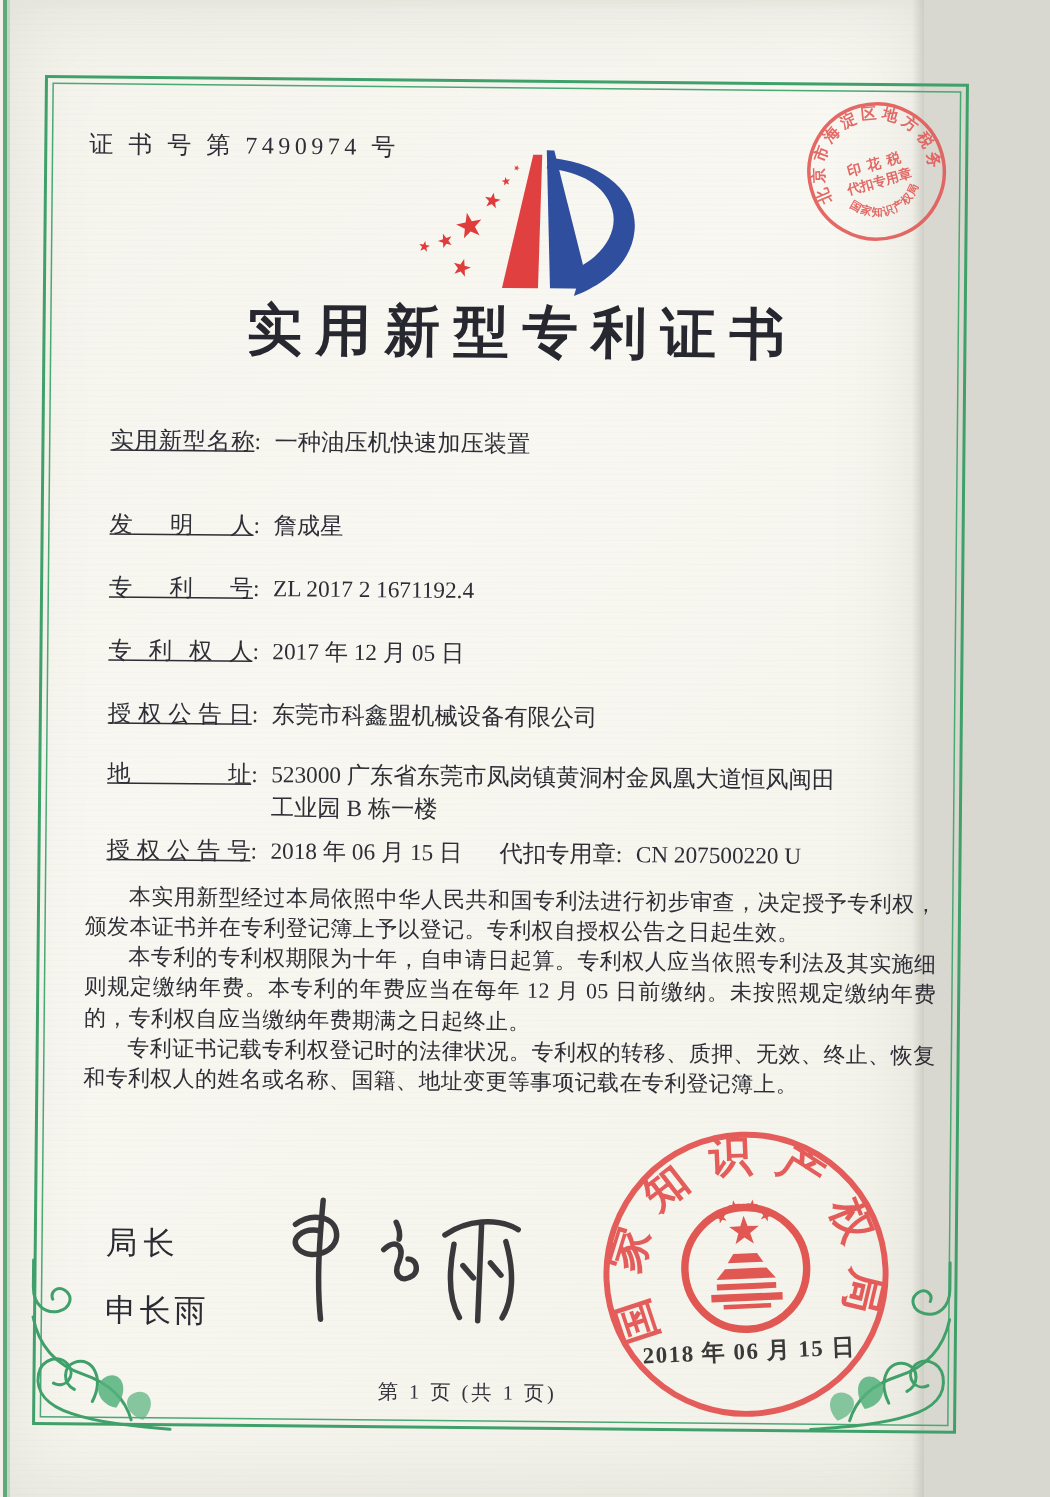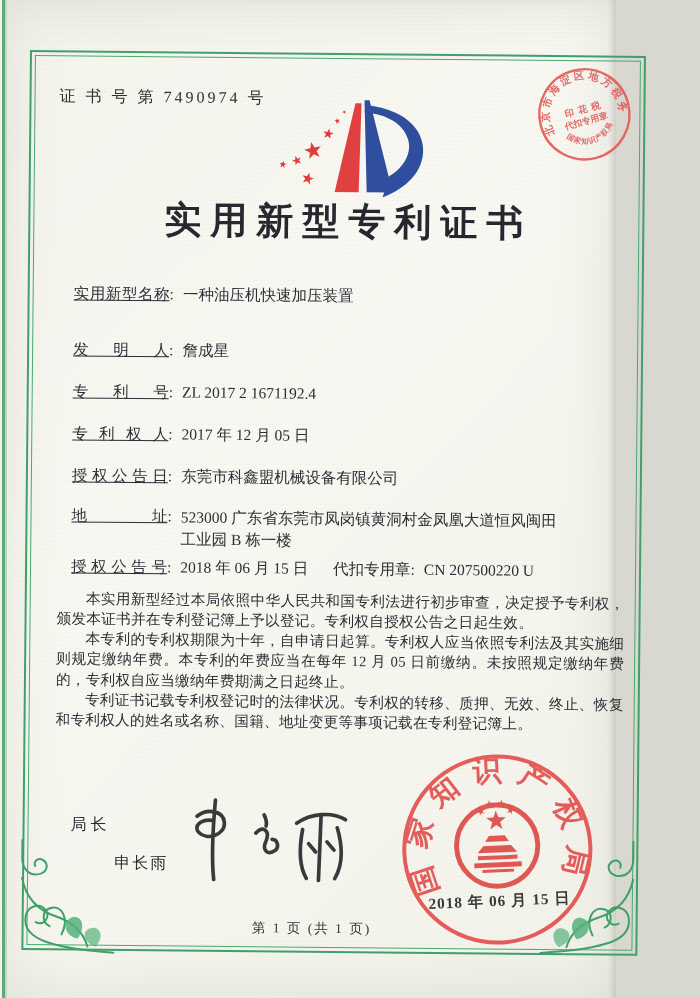--- a/index.html
+++ b/index.html
@@ -40,22 +40,22 @@
   .lab{display:inline-block;width:96px;text-align:justify;text-align-last:justify;text-decoration:underline;}
   .col{margin-right:9px;}
   .r1{top:283px;} .r2{top:339px;} .r3{top:381px;} .r4{top:423px;} .r5{top:465px;}
   .r6{top:505px;} .r7{top:556px;}
   .stack{display:inline-block;vertical-align:top;max-width:440px;}
   .vline{display:block;line-height:1.45;}
   .cell2{position:absolute;left:262px;top:0;white-space:nowrap;}
   .paras{position:absolute;left:62px;top:588px;width:568px;color:#2e2e36;}
   .paras p{margin:0;font-size:14.6px;line-height:1.38;text-indent:2em;
     text-align:justify;letter-spacing:.3px;}
-  .signoff{position:absolute;left:78px;top:814px;font-size:16px;letter-spacing:4px;color:#2b2b33;}
-  .signoff .line2{margin-top:17px;letter-spacing:2px;margin-left:44px;}
+  .signoff{position:absolute;left:78px;top:814px;font-size:21px;letter-spacing:4px;color:#2b2b33;}
+  .signoff .line2{margin-top:17px;letter-spacing:2px;}
   .signature{position:absolute;left:184px;top:792px;width:178px;height:92px;}
   .flourish{position:absolute;width:100px;height:120px;}
   .fl-br{left:545px;top:834px;}
   .fl-bl{left:26px;top:838px;transform:scaleX(-1);}
   .seal{position:absolute;left:406px;top:746px;width:198px;height:198px;
     transform:rotate(-3deg);mix-blend-mode:multiply;opacity:.93;}
   .seal-ring{font-size:29px;letter-spacing:14px;fill:#e2514e;font-weight:700;}
   .seal-date{font-size:15.5px;letter-spacing:1px;fill:#2b2b2b;font-weight:700;
     font-family:"Liberation Serif","DejaVu Serif",serif;}
   .footer{position:absolute;left:170px;top:917px;width:300px;text-align:center;

